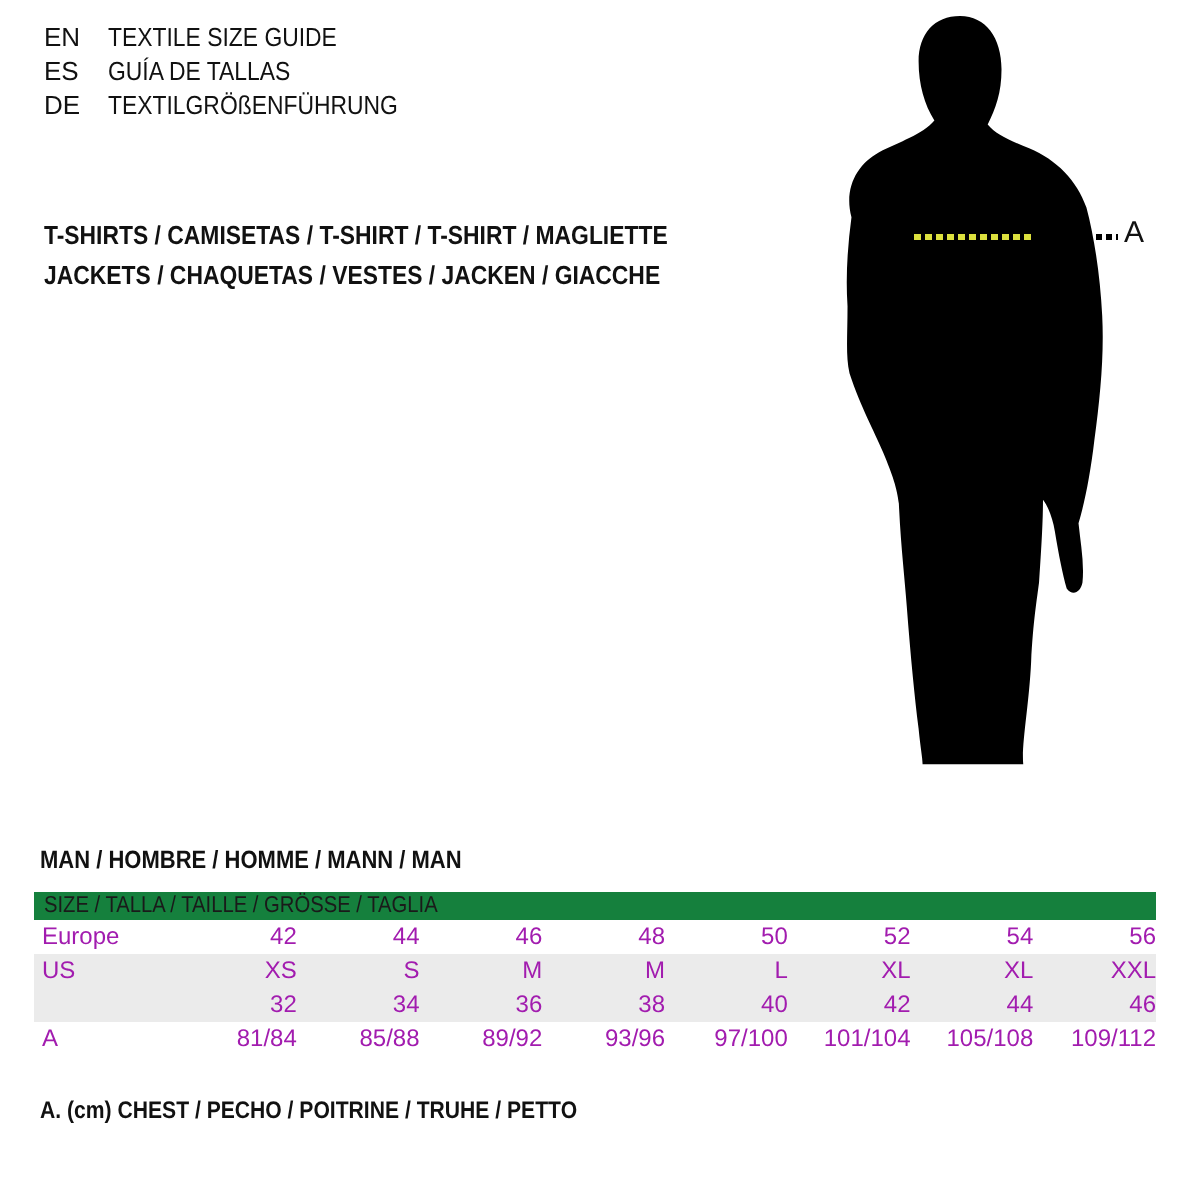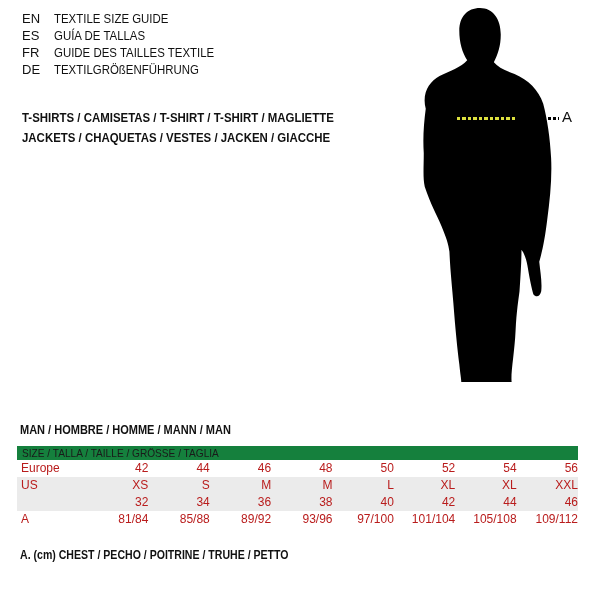--- a/index.html
+++ b/index.html
@@ -31,43 +31,39 @@
     background:repeating-linear-gradient(to right,#000 0 3px,transparent 3px 5px);
   }
   .measure-label{position:absolute;left:562px;top:109px;font-size:15px;line-height:16px;}
 
   
   .section-title{position:absolute;left:20px;top:423px;font-weight:bold;font-size:12.5px;}
 
   
   .size-table{position:absolute;left:17px;top:446px;width:561px;}
   .st-header{height:14px;line-height:14px;background:#15803d;font-size:11.5px;color:#1a1a1a;padding-left:5px;}
-  .st-row{display:flex;height:17px;line-height:17px;font-size:12px;color:#b91c1c;}
+  .st-row{display:flex;height:17px;line-height:17px;font-size:12px;color:#a21caf;}
   .st-row.shaded{background:#ebebeb;}
   .st-lbl{width:66px;padding-left:4px;text-align:left;}
   .st-val{flex:1;text-align:right;}
 
   
   .footnote{position:absolute;left:20px;top:548px;font-weight:bold;font-size:12px;}
 </style>
 </head>
 <body>
 
 <div class="lang-list">
   <div class="lang-row">
     <span class="lang-code">EN</span>
     <span class="lang-label cond">TEXTILE SIZE GUIDE</span>
   </div>
   <div class="lang-row">
     <span class="lang-code">ES</span>
     <span class="lang-label cond">GUÍA DE TALLAS</span>
-  </div>
-  <div class="lang-row">
-    <span class="lang-code">FR</span>
-    <span class="lang-label cond">GUIDE DES TAILLES TEXTILE</span>
   </div>
   <div class="lang-row">
     <span class="lang-code">DE</span>
     <span class="lang-label cond">TEXTILGRÖßENFÜHRUNG</span>
   </div>
 </div>
 
 <div class="categories">
   <div class="cat-line"><span class="cond">T-SHIRTS / CAMISETAS / T-SHIRT / T-SHIRT / MAGLIETTE</span></div>
   <div class="cat-line"><span class="cond">JACKETS / CHAQUETAS / VESTES / JACKEN / GIACCHE</span></div>

